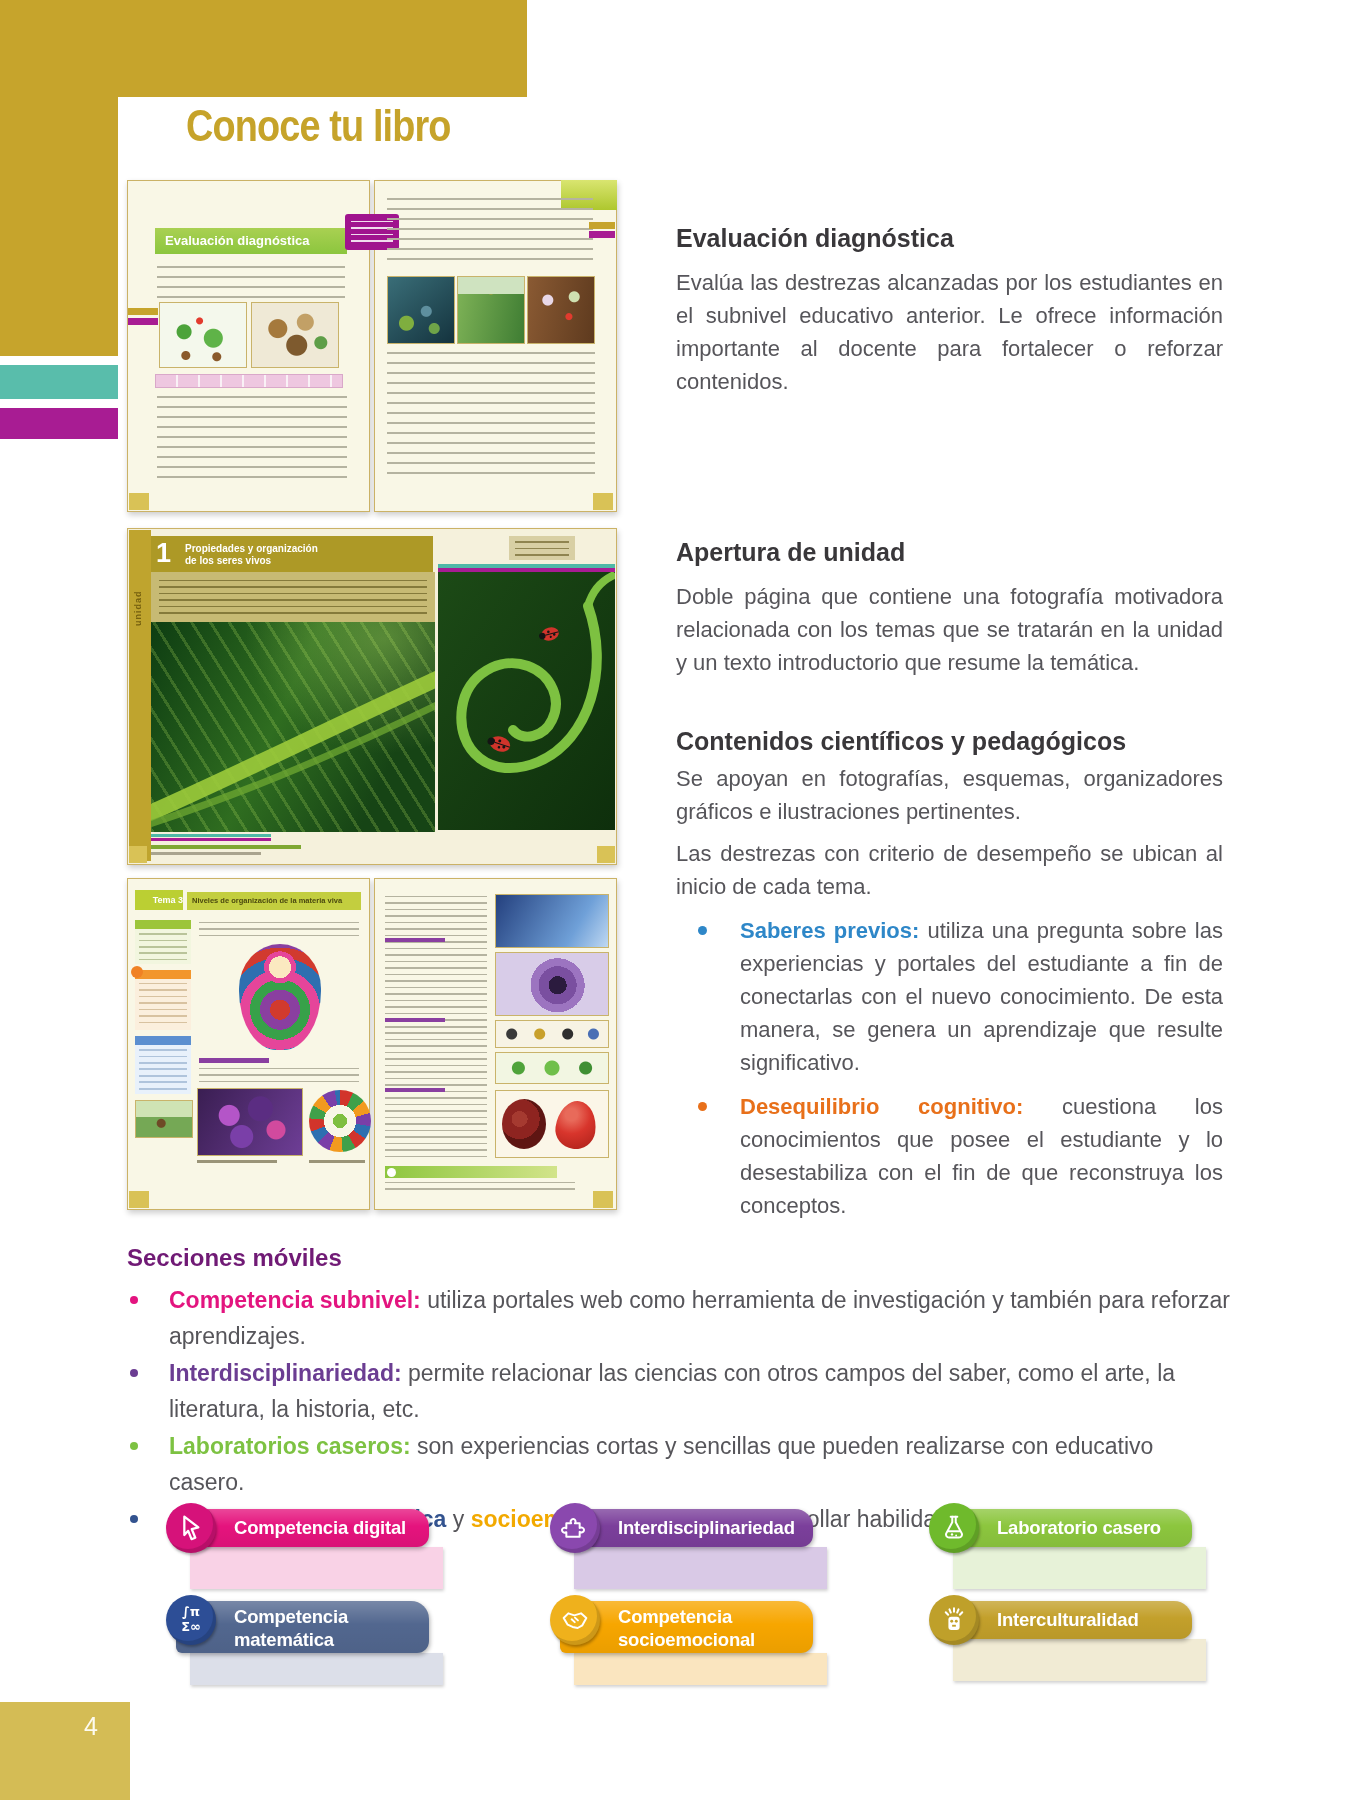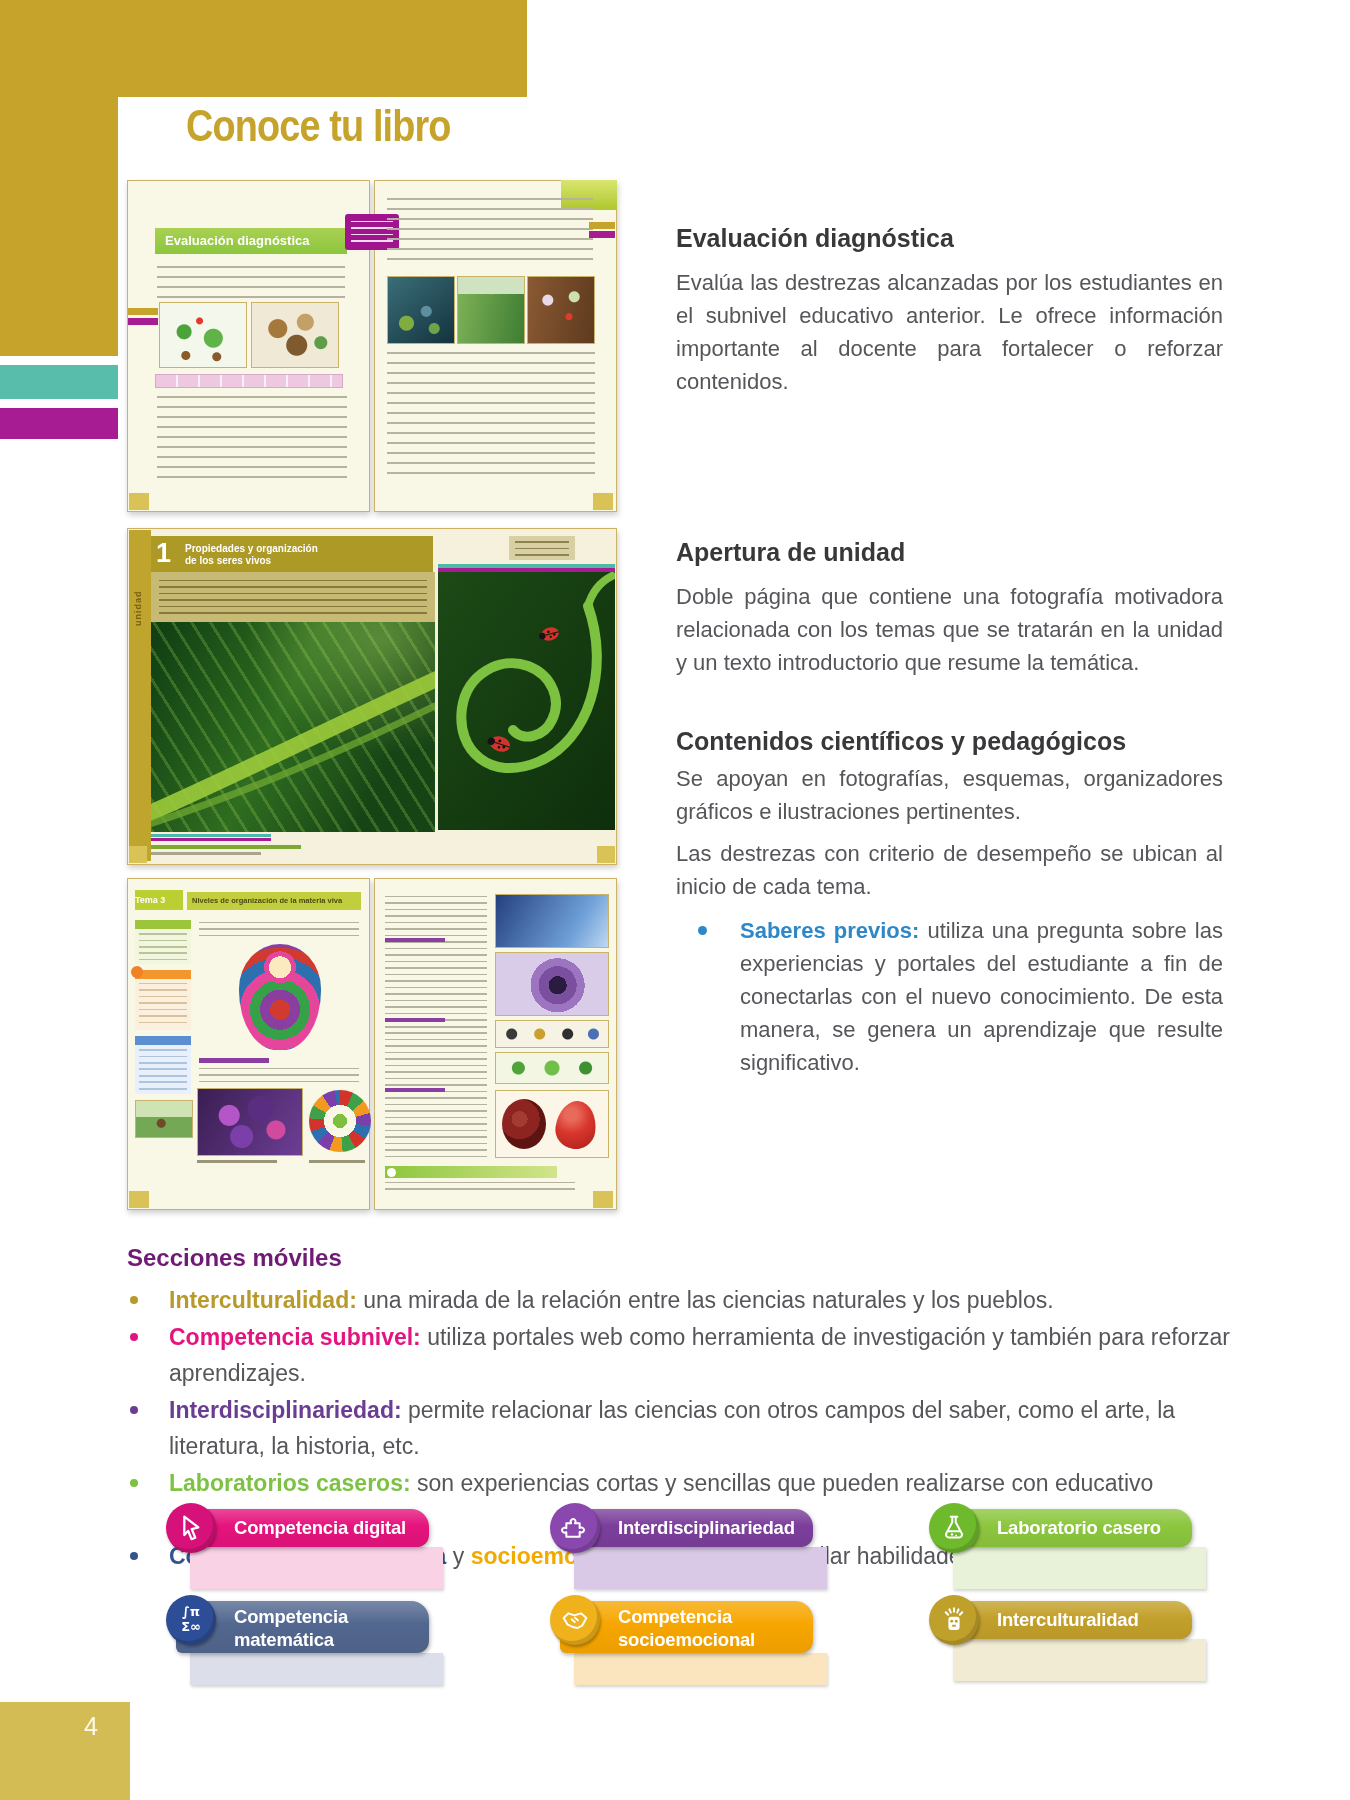--- a/index.html
+++ b/index.html
@@ -187,21 +187,21 @@
     <div class="abs" style="left:24px;top:317px;width:150px;height:4px;background:#7FA832;"></div>
     <div class="abs" style="left:24px;top:324px;width:110px;height:3px;background:#A9A48E;"></div>
     <div class="abs goldtab" style="left:2px;top:318px;width:18px;height:17px;"></div>
     <div class="abs goldtab" style="left:470px;top:318px;width:18px;height:17px;"></div>
   </div>
 
   <div class="thumb" style="left:127px;top:878px;width:490px;height:332px">
     <div class="tpage" style="left:0;top:0;width:241px;height:330px"></div>
     <div class="tpage" style="left:247px;top:0;width:241px;height:330px"></div>
     <div class="abs" style="left:8px;top:12px;width:48px;height:20px;background:#BBCF33;color:#fff;font-weight:bold;font-size:9px;
-                line-height:20px;text-align:left;">Tema 3</div>
+                line-height:20px;text-align:right;">Tema 3</div>
     <div class="abs" style="left:60px;top:14px;width:174px;height:18px;background:#C3CE3F;color:#4B490F;font-weight:bold;
                 font-size:7.5px;line-height:18px;padding-left:5px;white-space:nowrap;overflow:hidden;box-sizing:border-box;">Niveles de organización de la materia viva</div>
 
     <div class="abs" style="left:8px;top:42px;width:56px;height:44px;background:#F2F6DF;">
       <div class="abs" style="left:0;top:0;width:56px;height:9px;background:#9CC53B;"></div>
       <div class="abs mlines-sm" style="--lc:#B9C49A;left:4px;top:13px;width:48px;height:27px;"></div>
     </div>
     <div class="abs" style="left:8px;top:92px;width:56px;height:60px;background:#FBEFDD;">
       <div class="abs" style="left:0;top:0;width:56px;height:9px;background:#F2962D;"></div>
       <div class="abs mlines-sm" style="--lc:#D8C2A0;left:4px;top:13px;width:48px;height:43px;"></div>
@@ -268,27 +268,27 @@
     <h2 class="rc-h">Apertura de unidad</h2>
     <p class="rc-p">Doble página que contiene una fotografía motivadora relacionada con los temas que se tratarán en la unidad y un texto introductorio que resume la temática.</p>
   </section>
 
   <section class="rc" style="top:727px;">
     <h2 class="rc-h" style="margin-bottom:6px;">Contenidos científicos y pedagógicos</h2>
     <p class="rc-p">Se apoyan en fotografías, esquemas, organizadores gráficos e ilustraciones pertinentes.</p>
     <p class="rc-p">Las destrezas con criterio de desempeño se ubican al inicio de cada tema.</p>
     <div id="contenidos-bullets">
         <div class="rc-bullet"><span class="dot" style="background: rgb(46, 135, 200);"></span><span class="blabel" style="color: rgb(46, 135, 200);">Saberes previos:</span><span> utiliza una pregunta sobre las experiencias y portales del estudiante a fin de conectarlas con el nuevo conocimiento. De esta manera, se genera un aprendizaje que resulte significativo.</span></div>
+        <div class="rc-bullet"><span class="dot" style="background: rgb(232, 112, 26);"></span><span class="blabel" style="color: rgb(232, 112, 26);">Desequilibrio cognitivo:</span><span> cuestiona los conocimientos que posee el estudiante y lo desestabiliza con el fin de que reconstruya los conceptos.</span></div>
       </div>
   </section>
 
   <section class="sm">
     <h2 class="sm-h">Secciones móviles</h2>
     <div id="secciones-list">
-        <div class="sm-item"><span class="sm-dot" style="background: rgb(184, 153, 43);"></span><span class="blabel" style="color: rgb(184, 153, 43); font-weight: bold;">Interculturalidad:</span><span> una mirada de la relación entre las ciencias naturales y los pueblos.</span></div>
         <div class="sm-item"><span class="sm-dot" style="background: rgb(227, 20, 127);"></span><span class="blabel" style="color: rgb(227, 20, 127); font-weight: bold;">Competencia subnivel:</span><span> utiliza portales web como herramienta de investigación y también para reforzar aprendizajes.</span></div>
         <div class="sm-item"><span class="sm-dot" style="background: rgb(107, 61, 146);"></span><span class="blabel" style="color: rgb(107, 61, 146); font-weight: bold;">Interdisciplinariedad:</span><span> permite relacionar las ciencias con otros campos del saber, como el arte, la literatura, la historia, etc.</span></div>
         <div class="sm-item"><span class="sm-dot" style="background: rgb(125, 194, 66);"></span><span class="blabel" style="color: rgb(125, 194, 66); font-weight: bold;">Laboratorios caseros:</span><span> son experiencias cortas y sencillas que pueden realizarse con educativo casero.</span></div>
         <div class="sm-item"><span class="sm-dot" style="background: rgb(51, 83, 143);"></span><span class="blabel" style="color: rgb(51, 83, 143); font-weight: bold;">Competencia matemática</span><span> y </span><span class="blabel" style="color: rgb(242, 169, 0); font-weight: bold;">socioemocional:</span><span> permite desarrollar habilidades para la vida.</span></div>
       </div>
   </section>
 
   <div id="badges">
       <div class="badge" style="left: 166px; top: 1503px;">
         <div class="badge-light" style="background: rgb(249, 210, 230); top: 44px; height: 42px;"></div>

